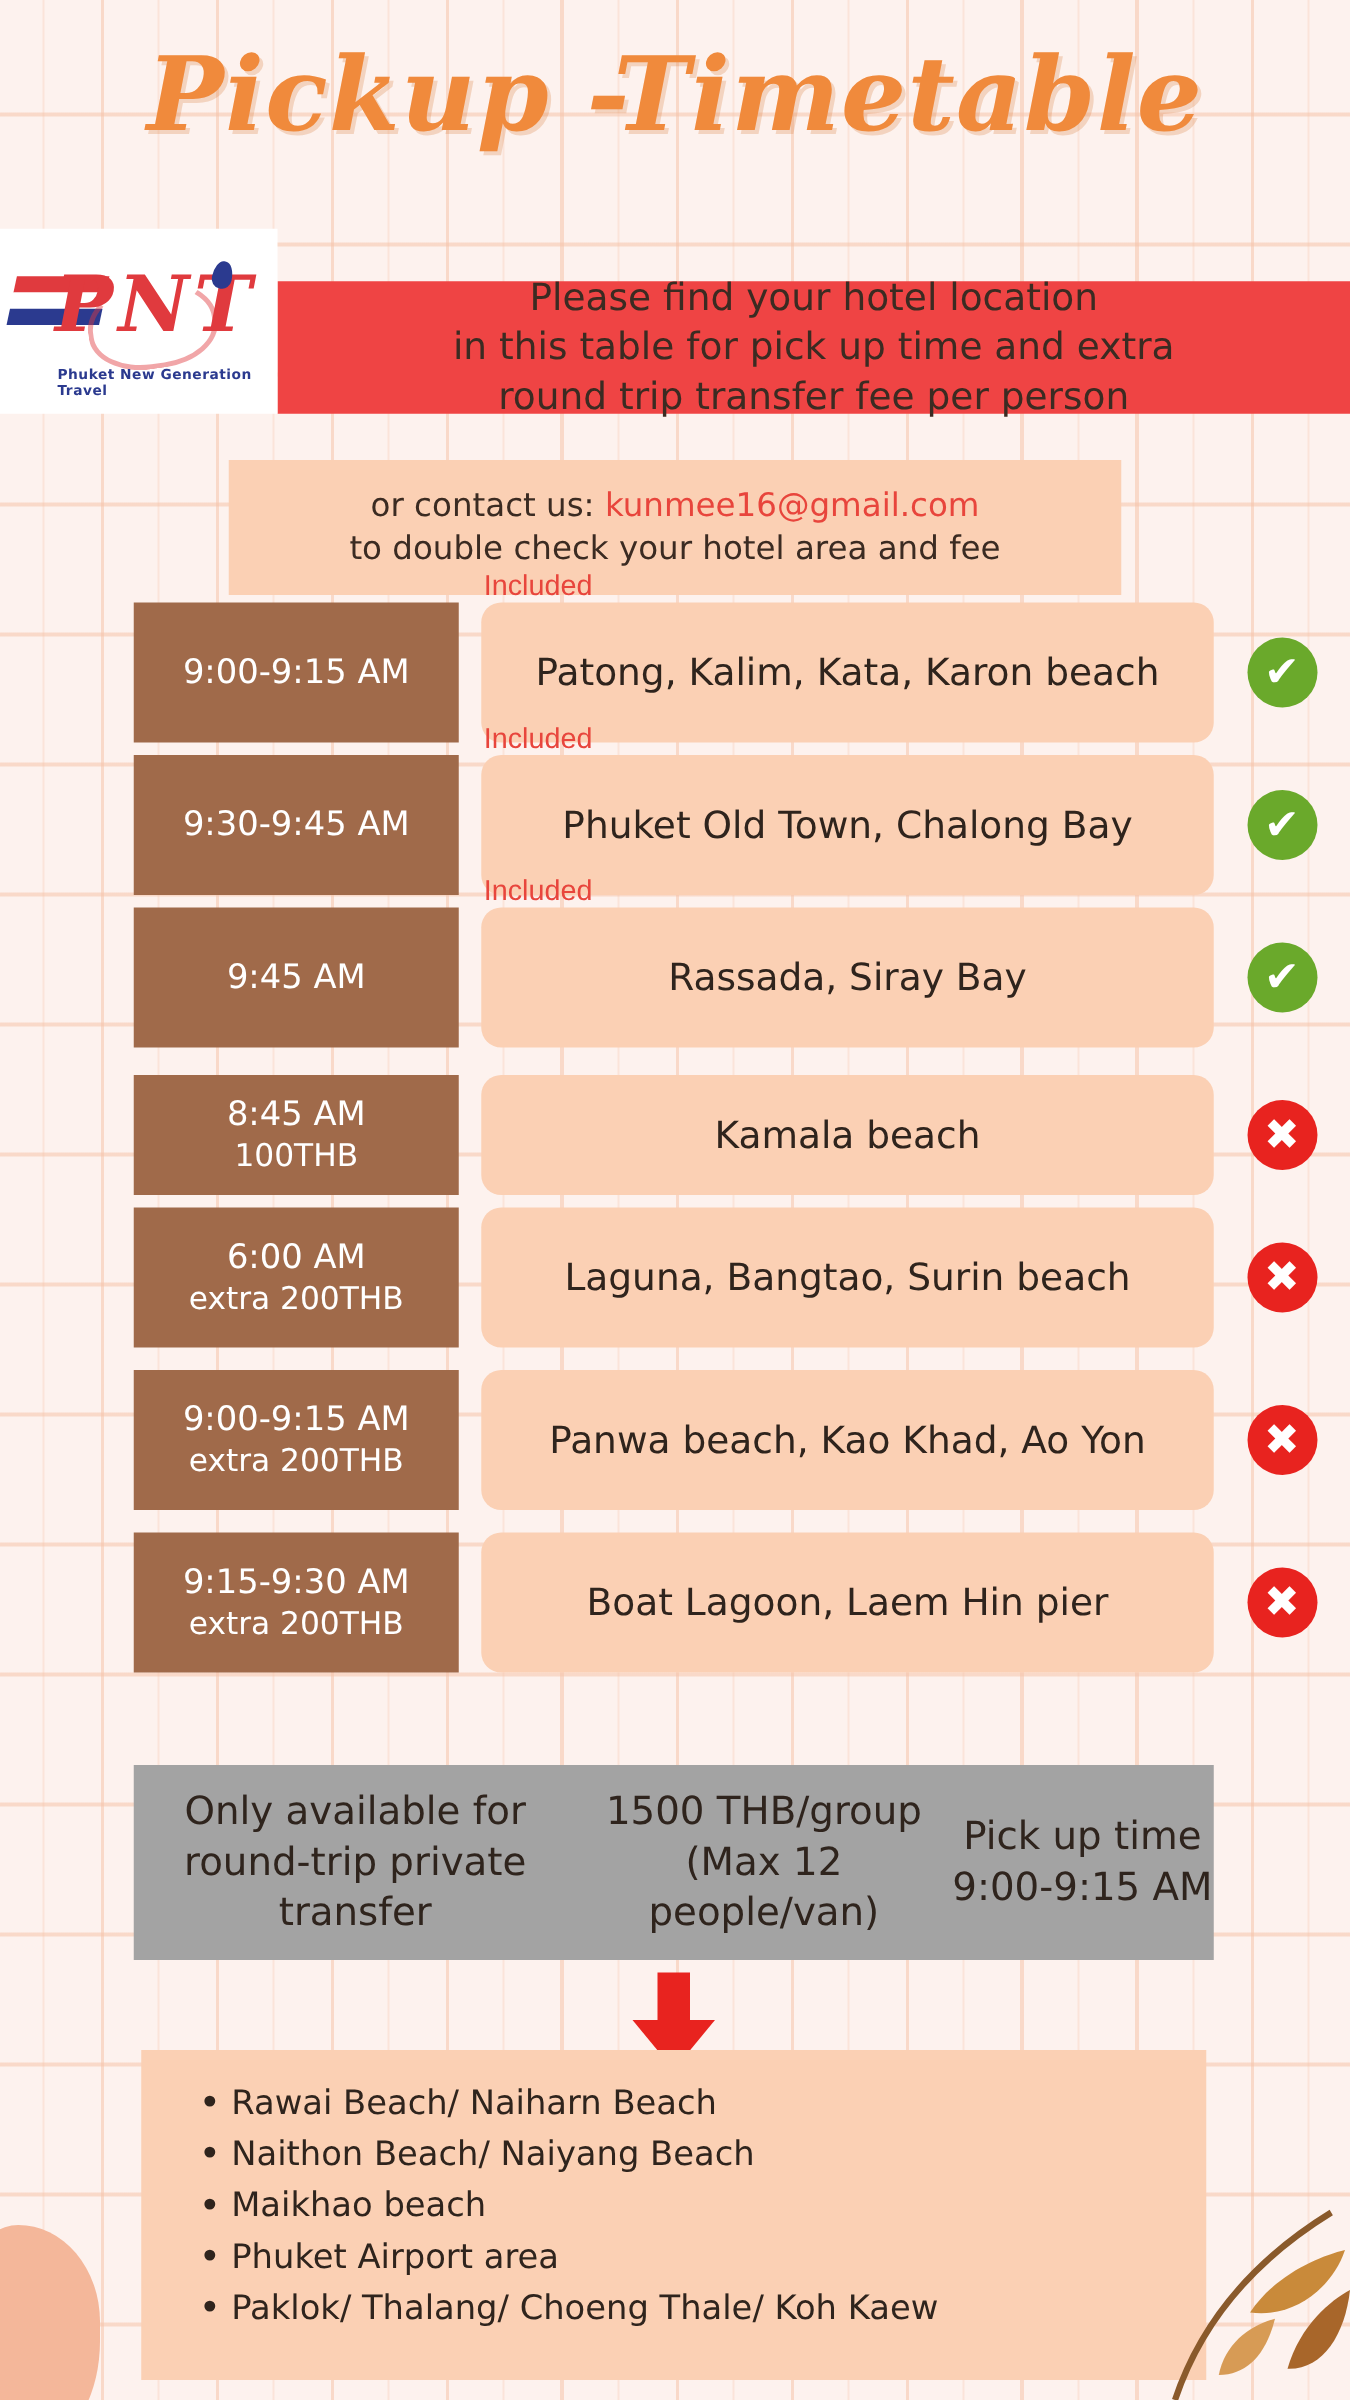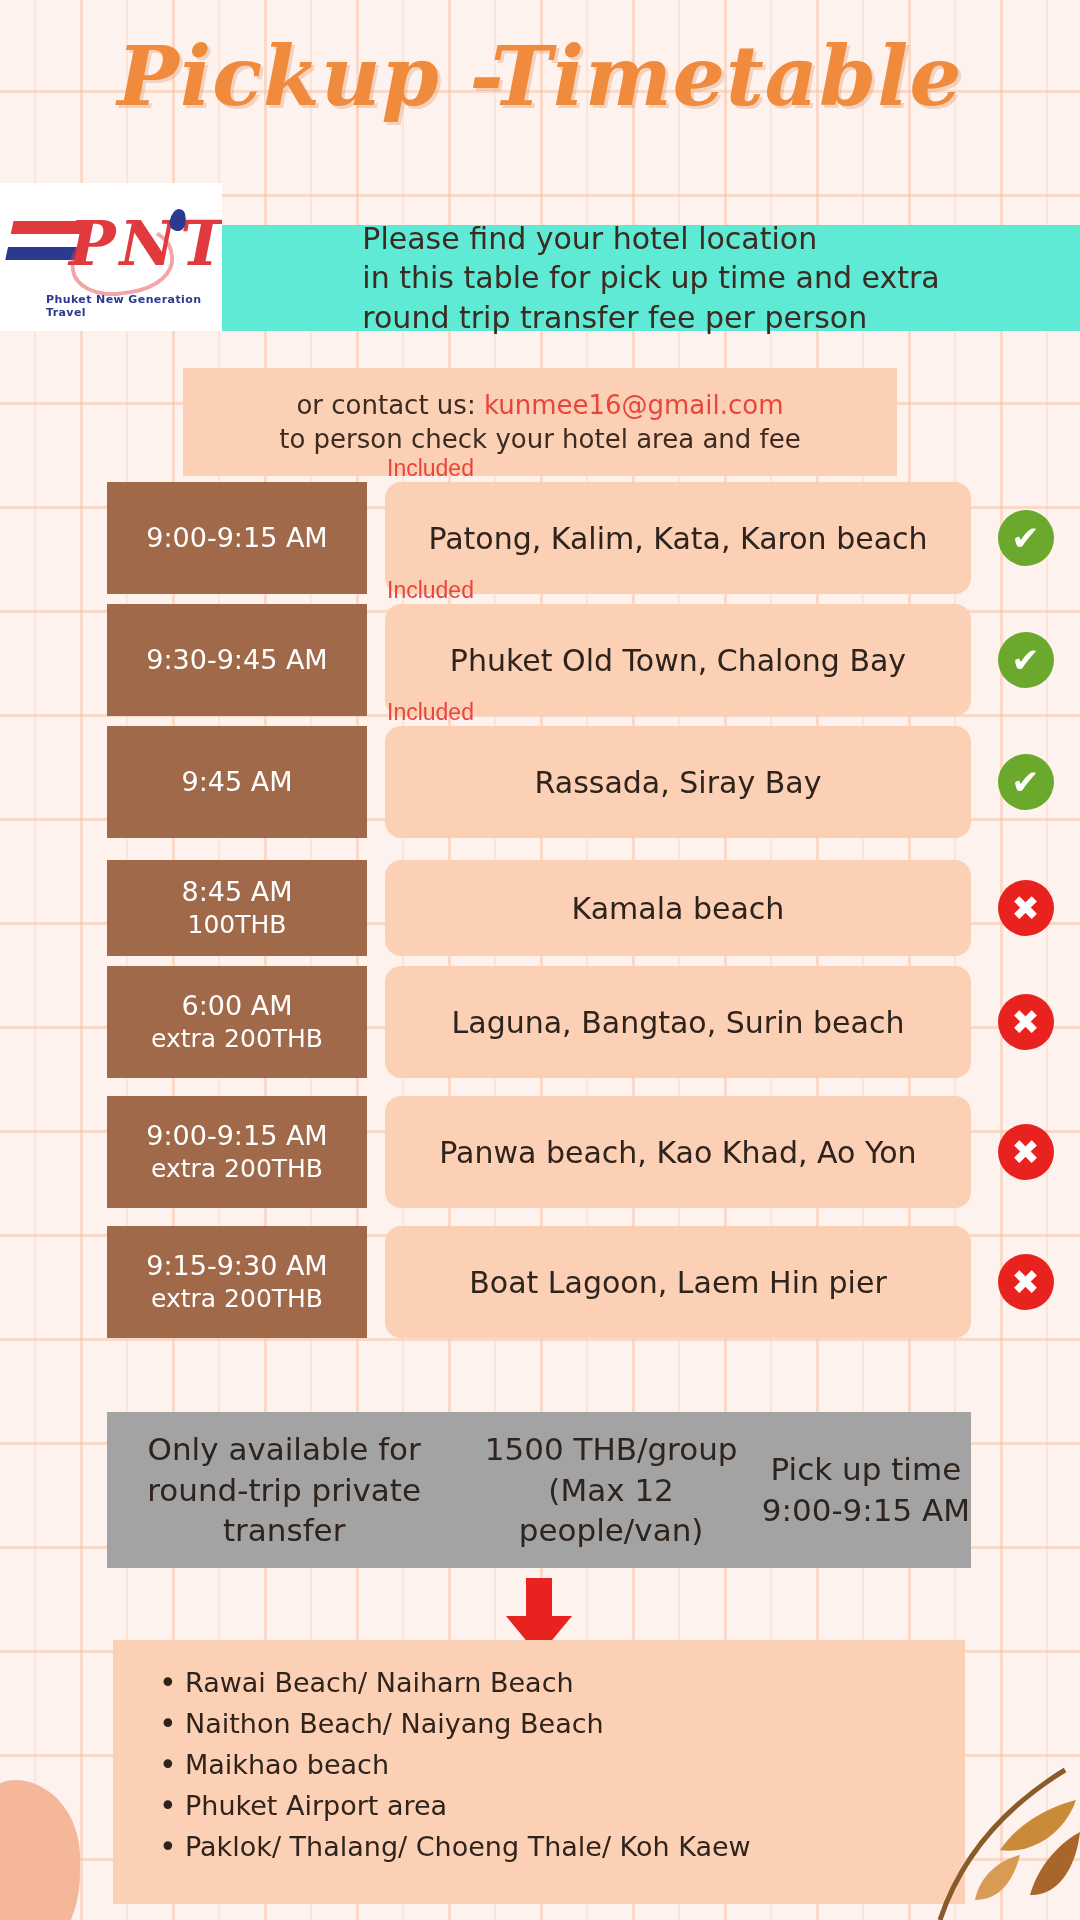--- a/index.html
+++ b/index.html
@@ -87,21 +87,21 @@
   .logo-flag i {
     display: block;
     height: 13px;
     width: 100%;
   }
   .logo-flag i.r { background: #e03a3e; }
   .logo-flag i.w { background: #ffffff; }
   .logo-flag i.b { background: #2b3a8f; }
   .logo-text {
     position: absolute;
-    left: 69px;
+    left: 44px;
     top: 24px;
     font-family: "DejaVu Serif", serif;
     font-style: italic;
     font-weight: bold;
     font-size: 62px;
     color: #e03a3e;
     letter-spacing: 4px;
   }
   .logo-swirl {
     position: absolute;
@@ -128,24 +128,25 @@
     right: 36px;
     top: 26px;
     width: 16px;
     height: 22px;
     background: #2b3a8f;
     border-radius: 50% 50% 50% 50% / 70% 70% 40% 40%;
     transform: rotate(12deg);
   }
   .intro-text {
     flex: 1;
-    background: #5eead4;
-    display: flex;
-    align-items: center;
-    justify-content: center;
+    background: #ef4444;
+    display: flex;
+    align-items: center;
+    justify-content: center;
+    text-align: center;
     font-size: 30px;
     color: #3b2b22;
     line-height: 1.32;
     padding: 0 24px;
     margin-top: 42px;
   }
 
   
   .contact-box {
     position: absolute;
@@ -370,21 +371,21 @@
         <div>in this table for pick up time and extra</div>
         <div>round trip transfer fee per person</div>
       </div>
     </div>
   </div>
 
   <div class="contact-box">
     <div class="contact-line1">
       <span>or contact us: </span><span class="email">kunmee16@gmail.com</span>
     </div>
-    <div>to person check your hotel area and fee</div>
+    <div>to double check your hotel area and fee</div>
   </div>
 
   <div class="rows">
 
     <div class="row">
       <div class="included-tag">Included</div>
       <div class="row-inner">
         <div class="time-cell h96">
           <div>9:00-9:15 AM</div>
         </div>

